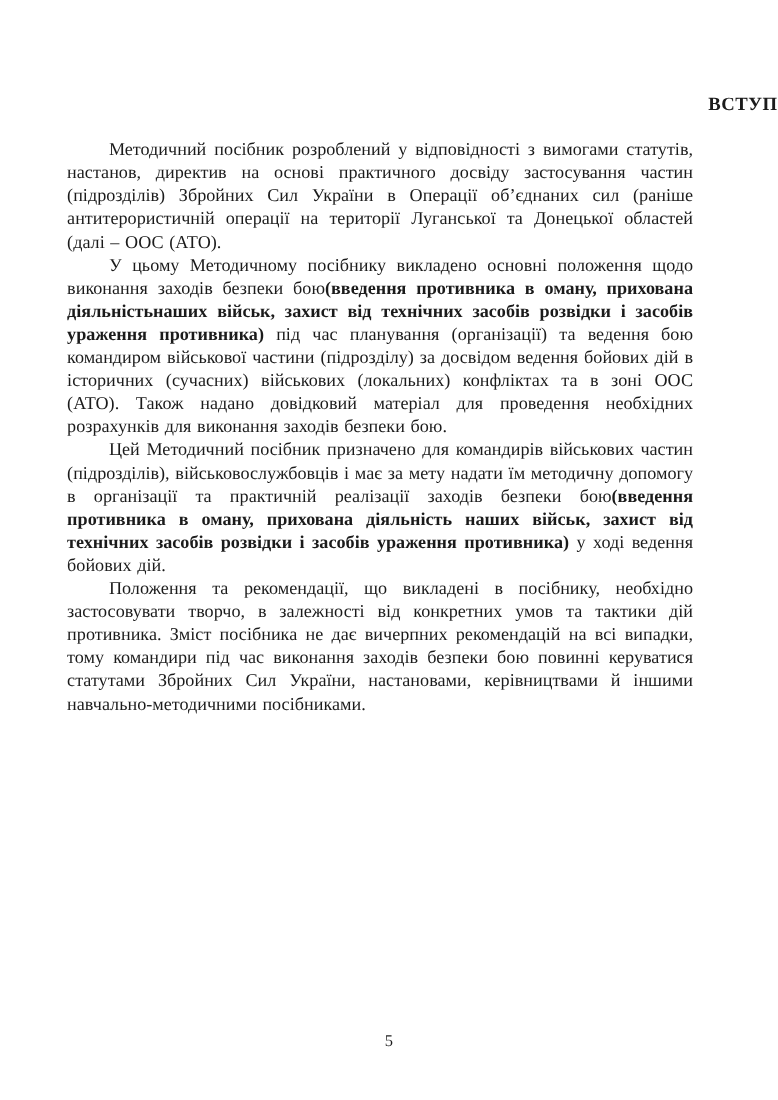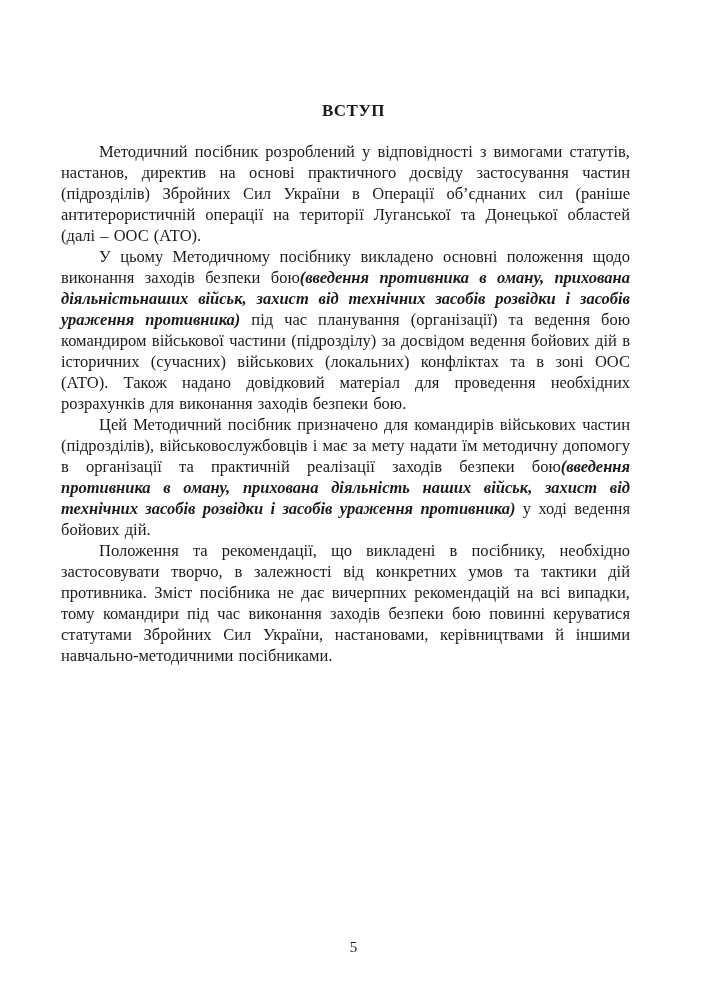--- a/index.html
+++ b/index.html
@@ -11,42 +11,42 @@
     position: relative;
     width: 707px;
     height: 1000px;
     background: #ffffff;
     font-family: "Liberation Serif", "DejaVu Serif", serif;
     color: #1b1b1b;
     box-sizing: border-box;
     overflow: hidden;
   }
   .doc-title {
-    margin: 16px;
+    margin: 0;
     padding-top: 84px;
-    text-align: center;
+    text-align: right;
     font-size: 17px;
     font-weight: bold;
     letter-spacing: 0.5px;
     line-height: 21px;
   }
   .doc-body {
     margin: 20px 77px 12px 61px;
   }
   .doc-body p {
     margin: 0;
     text-indent: 38px;
     text-align: justify;
     font-size: 16.5px;
     line-height: 21px;
     word-spacing: 1px;
   }
   .seg-normal { font-weight: normal; font-style: normal; }
   .seg-bold { font-weight: normal; font-style: normal; }
-  .seg-bold-italic { font-weight: bold; font-style: italic; }
+  .seg-bold-italic { font-weight: bold; }
   .page-number {
     position: absolute;
     bottom: 44px;
     left: 0;
     width: 100%;
     text-align: center;
     font-size: 15px;
     line-height: 18px;
     color: #1b1b1b;
   }

